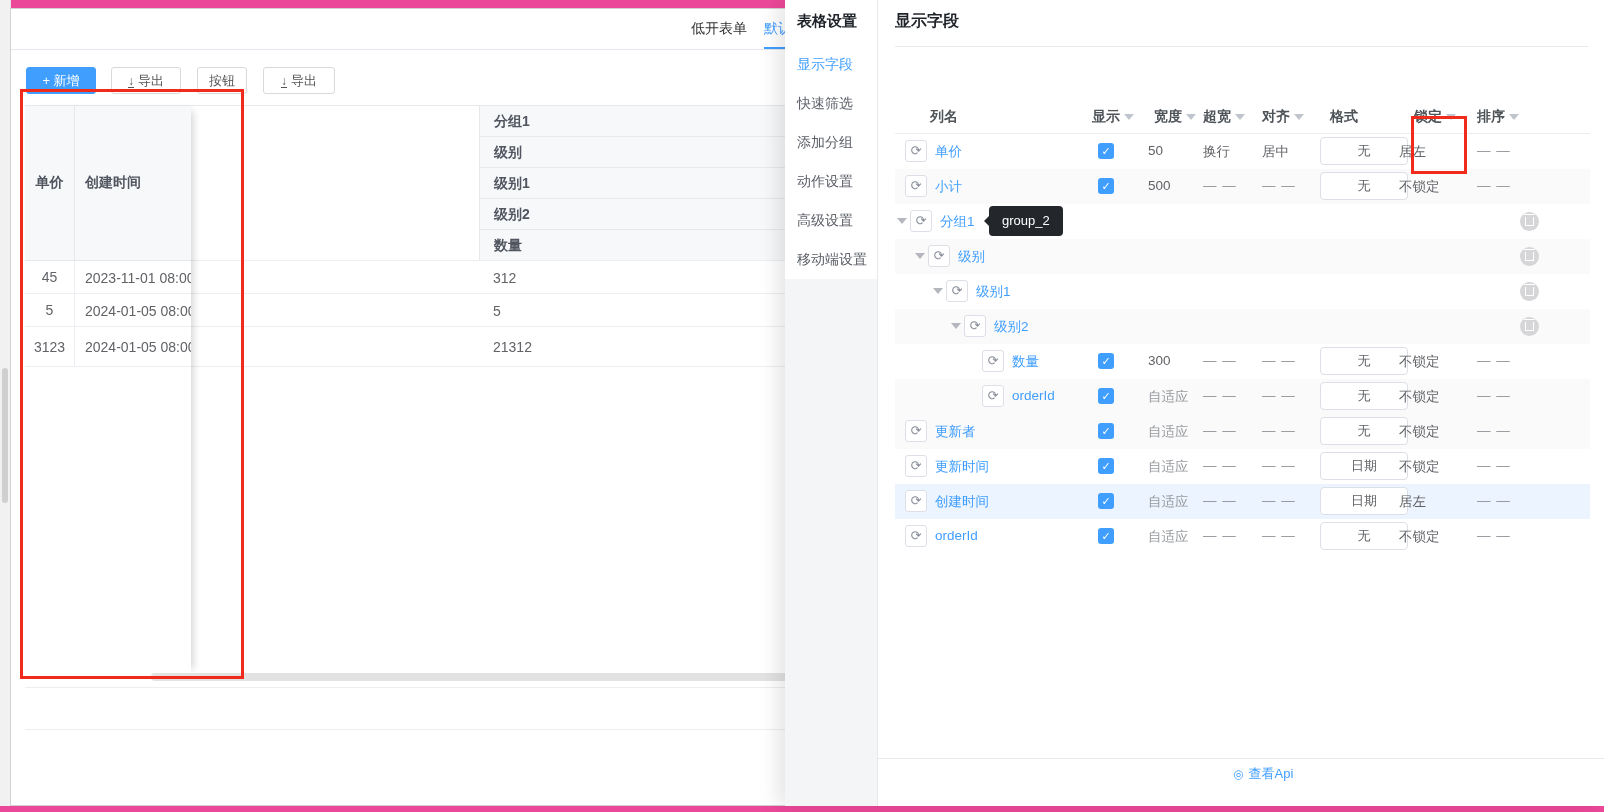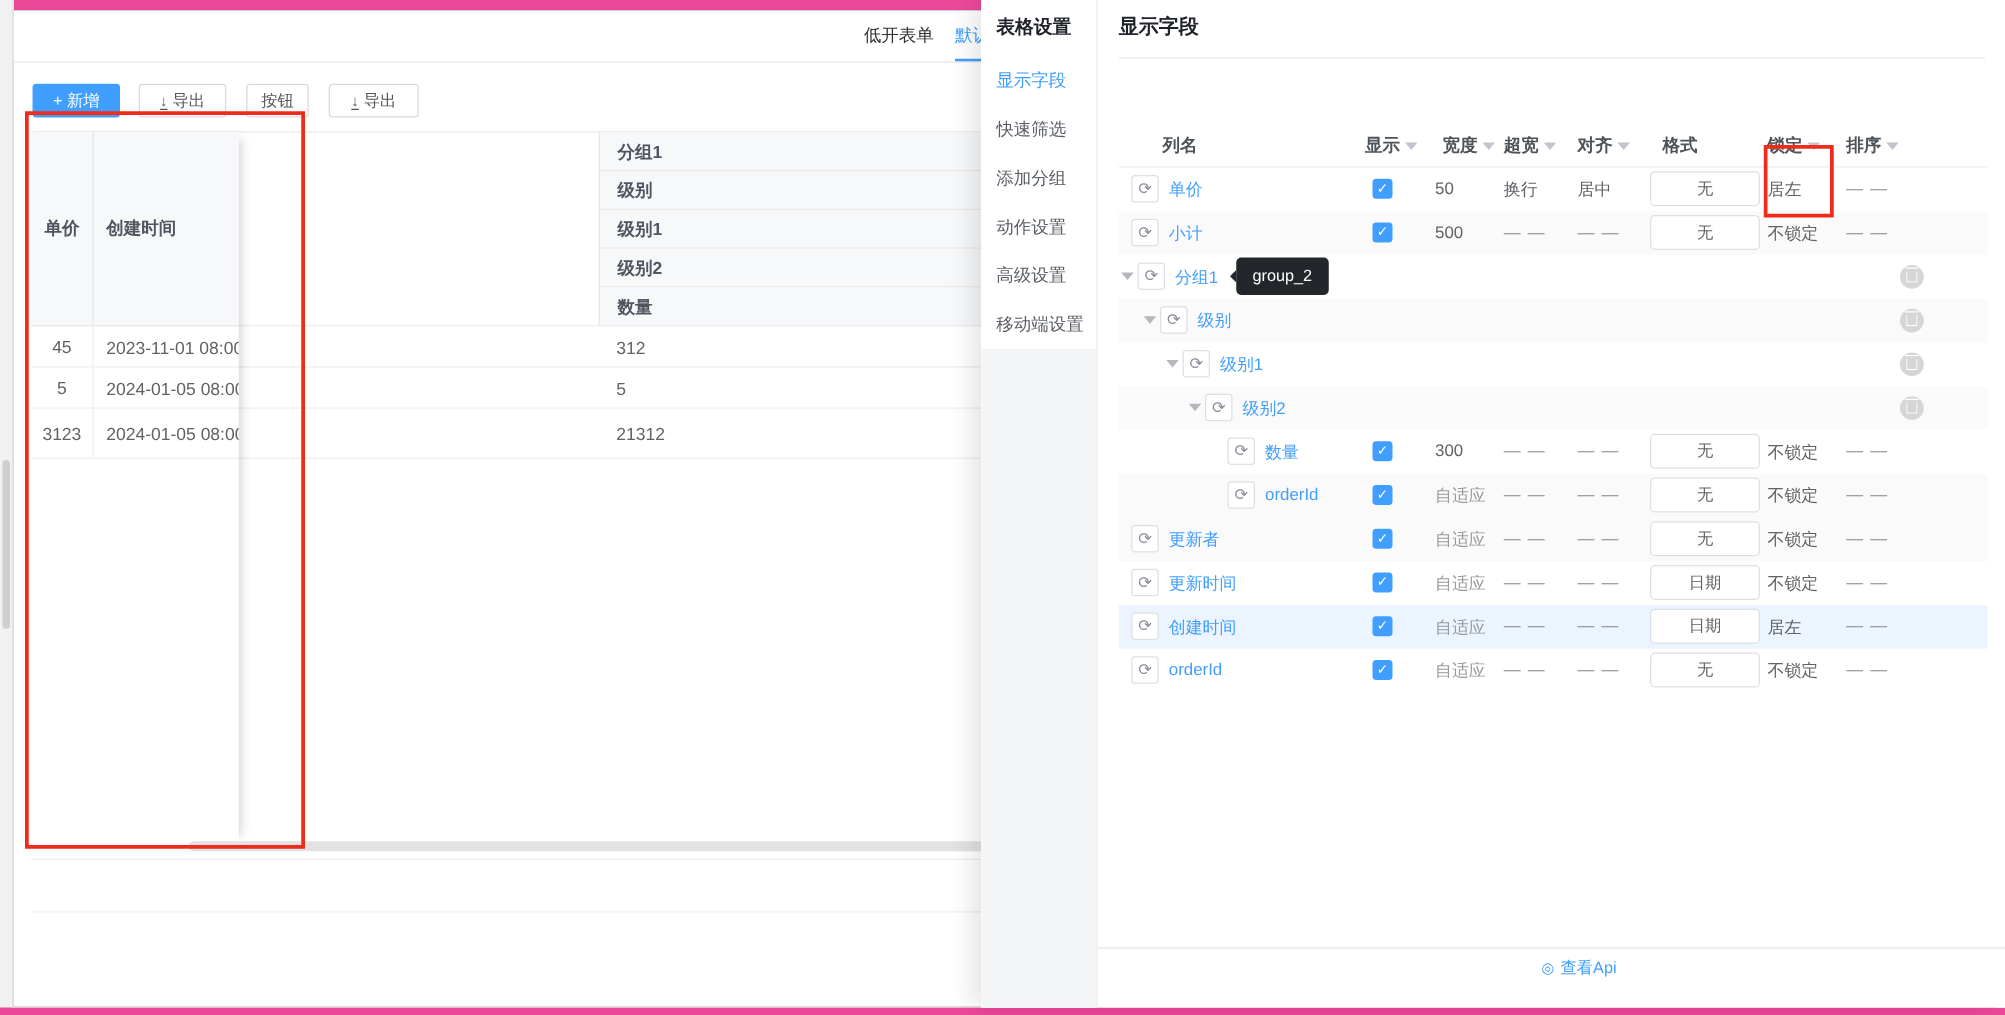--- a/index.html
+++ b/index.html
@@ -71,21 +71,21 @@
   .crow{position:relative;height:35px;}
   .crow.stripe{background:#fafafa;}
   .crow.highlight{background:#ecf5ff;}
   .tree-caret{position:absolute;top:14px;width:0;height:0;border-left:5px solid transparent;border-right:5px solid transparent;border-top:6px solid #b4b7bd;}
   .refresh-btn{position:absolute;top:6px;width:22px;height:22px;box-sizing:border-box;border:1px solid #dcdfe6;border-radius:3px;background:#fff;color:#8a8f99;font-size:13px;line-height:20px;text-align:center;cursor:pointer;}
   .col-link{position:absolute;top:9px;font-size:13.5px;color:#409EFF;cursor:pointer;white-space:nowrap;}
   .checkbox{position:absolute;left:203px;top:9px;width:16px;height:16px;background:#409EFF;border-radius:3px;color:#fff;font-size:11px;line-height:16px;text-align:center;cursor:pointer;}
   .val{position:absolute;top:9px;font-size:13.5px;color:#606266;white-space:nowrap;}
   .val.gray{color:#979a9f;}
   .val.dash{color:#8e9196;letter-spacing:1px;}
-  .v-width{left:253px;} .v-over{left:308px;} .v-align{left:367px;} .v-lock{left:519px;font-family:Liberation Mono, monospace;} .v-sort{left:582px;}
+  .v-width{left:253px;} .v-over{left:308px;} .v-align{left:367px;} .v-lock{left:504px;font-family:Liberation Mono, monospace;} .v-sort{left:582px;}
   .fmt-select{position:absolute;left:425px;top:3px;width:88px;height:28px;box-sizing:border-box;border:1px solid #dcdfe6;border-radius:4px;background:#fff;font-size:13px;color:#606266;text-align:center;line-height:26px;cursor:pointer;}
   .trash-btn{position:absolute;left:625px;top:8px;width:19px;height:19px;border-radius:50%;background:#d6d6d9;cursor:pointer;display:flex;align-items:center;justify-content:center;}
   .trash-glyph{width:7px;height:8px;border:1px solid #fff;border-top:none;border-radius:0 0 1px 1px;position:relative;}
   .trash-glyph:before{content:"";position:absolute;left:-2px;top:-3px;width:11px;height:1px;background:#fff;}
   .tooltip{position:absolute;left:94px;top:2px;height:30px;line-height:30px;background:#23262b;color:#fff;font-size:13px;border-radius:4px;padding:0 13px;white-space:nowrap;z-index:50;}
   .tooltip:before{content:"";position:absolute;left:-5px;top:10px;width:0;height:0;border-top:5px solid transparent;border-bottom:5px solid transparent;border-right:5px solid #23262b;}
 
   .panel-footer-line{position:absolute;left:93px;right:0;top:758px;height:1px;background:#e9e9eb;}
   .api-link{position:absolute;left:355px;top:765px;font-size:13px;color:#409EFF;cursor:pointer;white-space:nowrap;}
   .api-link .eye{font-size:12px;margin-right:5px;}

